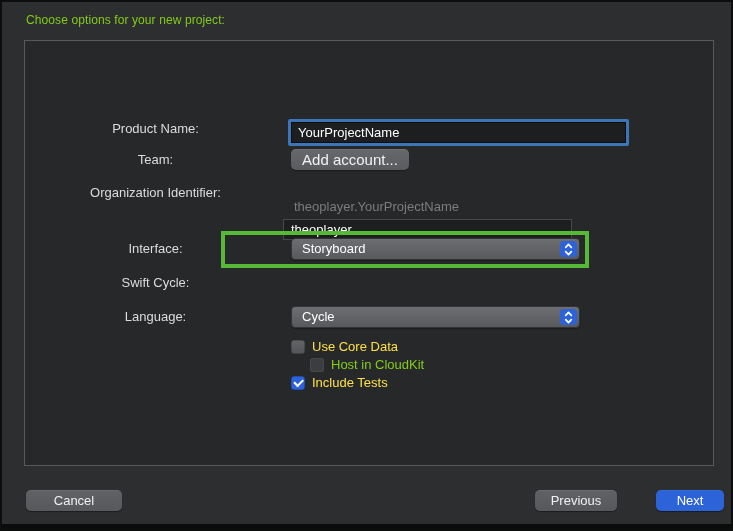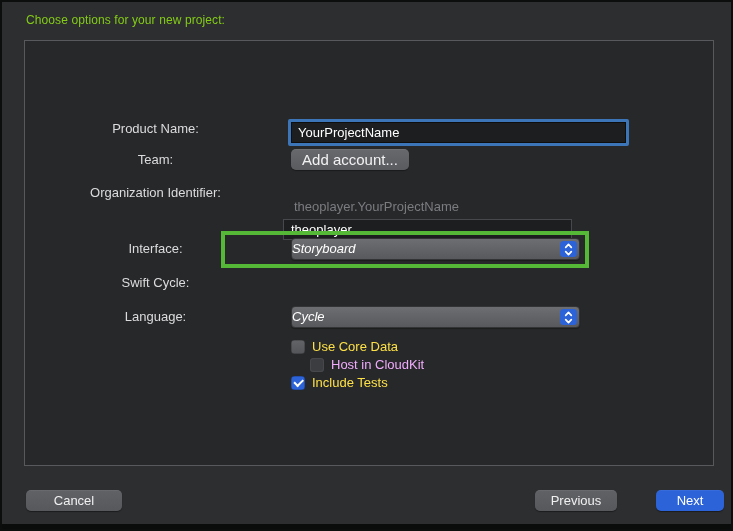--- a/index.html
+++ b/index.html
@@ -54,22 +54,22 @@
     border:4px solid var(--green);
   }
   .dropdown{
     position:absolute;left:266px;width:289px;height:22px;
     background:linear-gradient(#6d6e71,#58595c);
     border-radius:4px;border:1px solid #333436;
     box-shadow:0 1px 1px rgba(0,0,0,.3);
     color:#ffffff;
   }
   .dropdown .dd-value{
-    display:block;line-height:20px;font-weight:500;
-    white-space:nowrap;overflow:hidden;font-style:italic;
+    display:block;line-height:20px;padding-left:10px;font-weight:500;
+    white-space:nowrap;overflow:hidden;
   }
   .dd-cap{
     position:absolute;right:2px;top:2px;width:17px;height:16px;
     background:var(--accent);border-radius:3.5px;
     display:flex;align-items:center;justify-content:center;
   }
   .checkbox-row{position:absolute;display:flex;align-items:center;height:16px;}
   .checkbox{
     position:relative;width:14px;height:14px;border-radius:3.5px;
     background:linear-gradient(#636467,#545559);
@@ -77,21 +77,21 @@
     flex:0 0 auto;
   }
   .checkbox.disabled{background:#3c3d40;box-shadow:inset 0 0 0 1px #47484b;}
   .checkbox.checked{background:var(--accent);}
   .checkbox.checked::after{
     content:"";position:absolute;left:2.5px;top:3px;width:7px;height:3.5px;
     border-left:2px solid #fff;border-bottom:2px solid #fff;
     transform:rotate(-45deg);
   }
   .checkbox-label{margin-left:7px;color:#fde047;line-height:16px;}
-  .checkbox-row.disabled .checkbox-label{color:#f0abfc;}
+  .checkbox-row.disabled .checkbox-label{color:#84cc16;}
   .footer-button{
     position:absolute;top:488px;height:21px;border:none;border-radius:5px;
     font-family:inherit;font-size:13px;font-weight:500;color:#f0f0f1;
     background:linear-gradient(#616266,#57585c);
     box-shadow:0 1px 1px rgba(0,0,0,.4), inset 0 .5px 0 rgba(255,255,255,.1);
     cursor:default;
   }
   .footer-button.primary{background:var(--accent);color:#ffffff;}
   .chev-svg{display:block;}
 </style>

